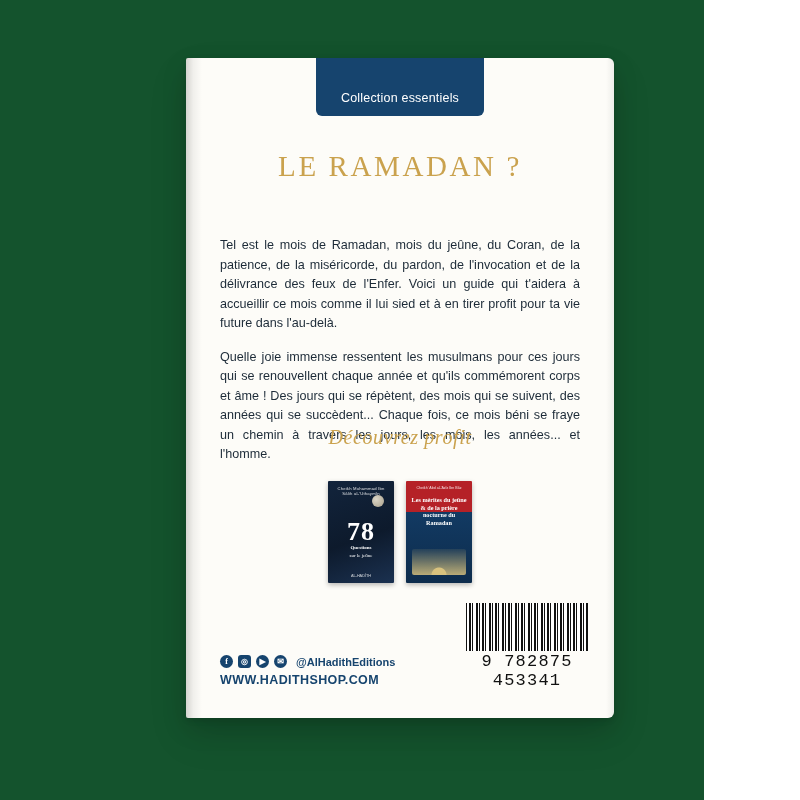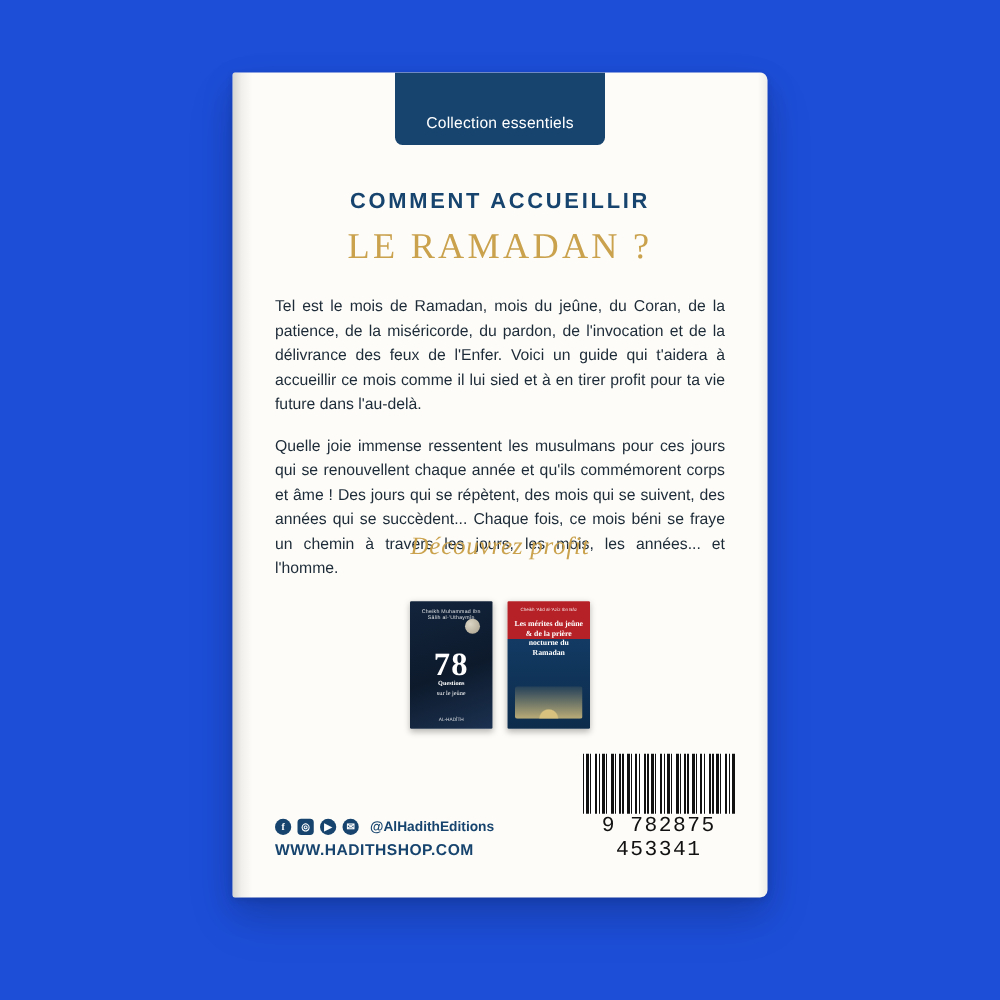--- a/index.html
+++ b/index.html
@@ -9,23 +9,23 @@
   body {
     width: 800px;
     height: 800px;
     background: #ffffff;
     font-family: "Liberation Sans", sans-serif;
     overflow: hidden;
   }
 
   #stage {
     position: relative;
-    width: 800px;
+    width: 704px;
     height: 800px;
-    background: #1d4ed8;
+    background: #14532d;
   }
 
   
   .book {
     position: absolute;
     left: 186px;
     top: 58px;
     width: 428px;
     height: 660px;
     background: #fdfcf8;
@@ -329,21 +329,20 @@
   <div class="book">
 
     <div class="spine-shade"></div>
     <div class="edge-shade-right"></div>
 
     <div class="collection-tab">
       <span>Collection essentiels</span>
     </div>
 
     <div class="title-block">
-      <div class="title-sub">COMMENT ACCUEILLIR</div>
       <div class="title-main">LE RAMADAN ?</div>
     </div>
 
     <div class="body-text">
       <p>Tel est le mois de Ramadan, mois du jeûne, du Coran, de la patience, de la miséricorde, du pardon, de l'invocation et de la délivrance des feux de l'Enfer. Voici un guide qui t'aidera à accueillir ce mois comme il lui sied et à en tirer profit pour ta vie future dans l'au-delà.</p>
       <p>Quelle joie immense ressentent les musulmans pour ces jours qui se renouvellent chaque année et qu'ils commémorent corps et âme ! Des jours qui se répètent, des mois qui se suivent, des années qui se succèdent... Chaque fois, ce mois béni se fraye un chemin à travers les jours, les mois, les années... et l'homme.</p>
     </div>
 
     <div class="discover">Découvrez profit</div>
 

